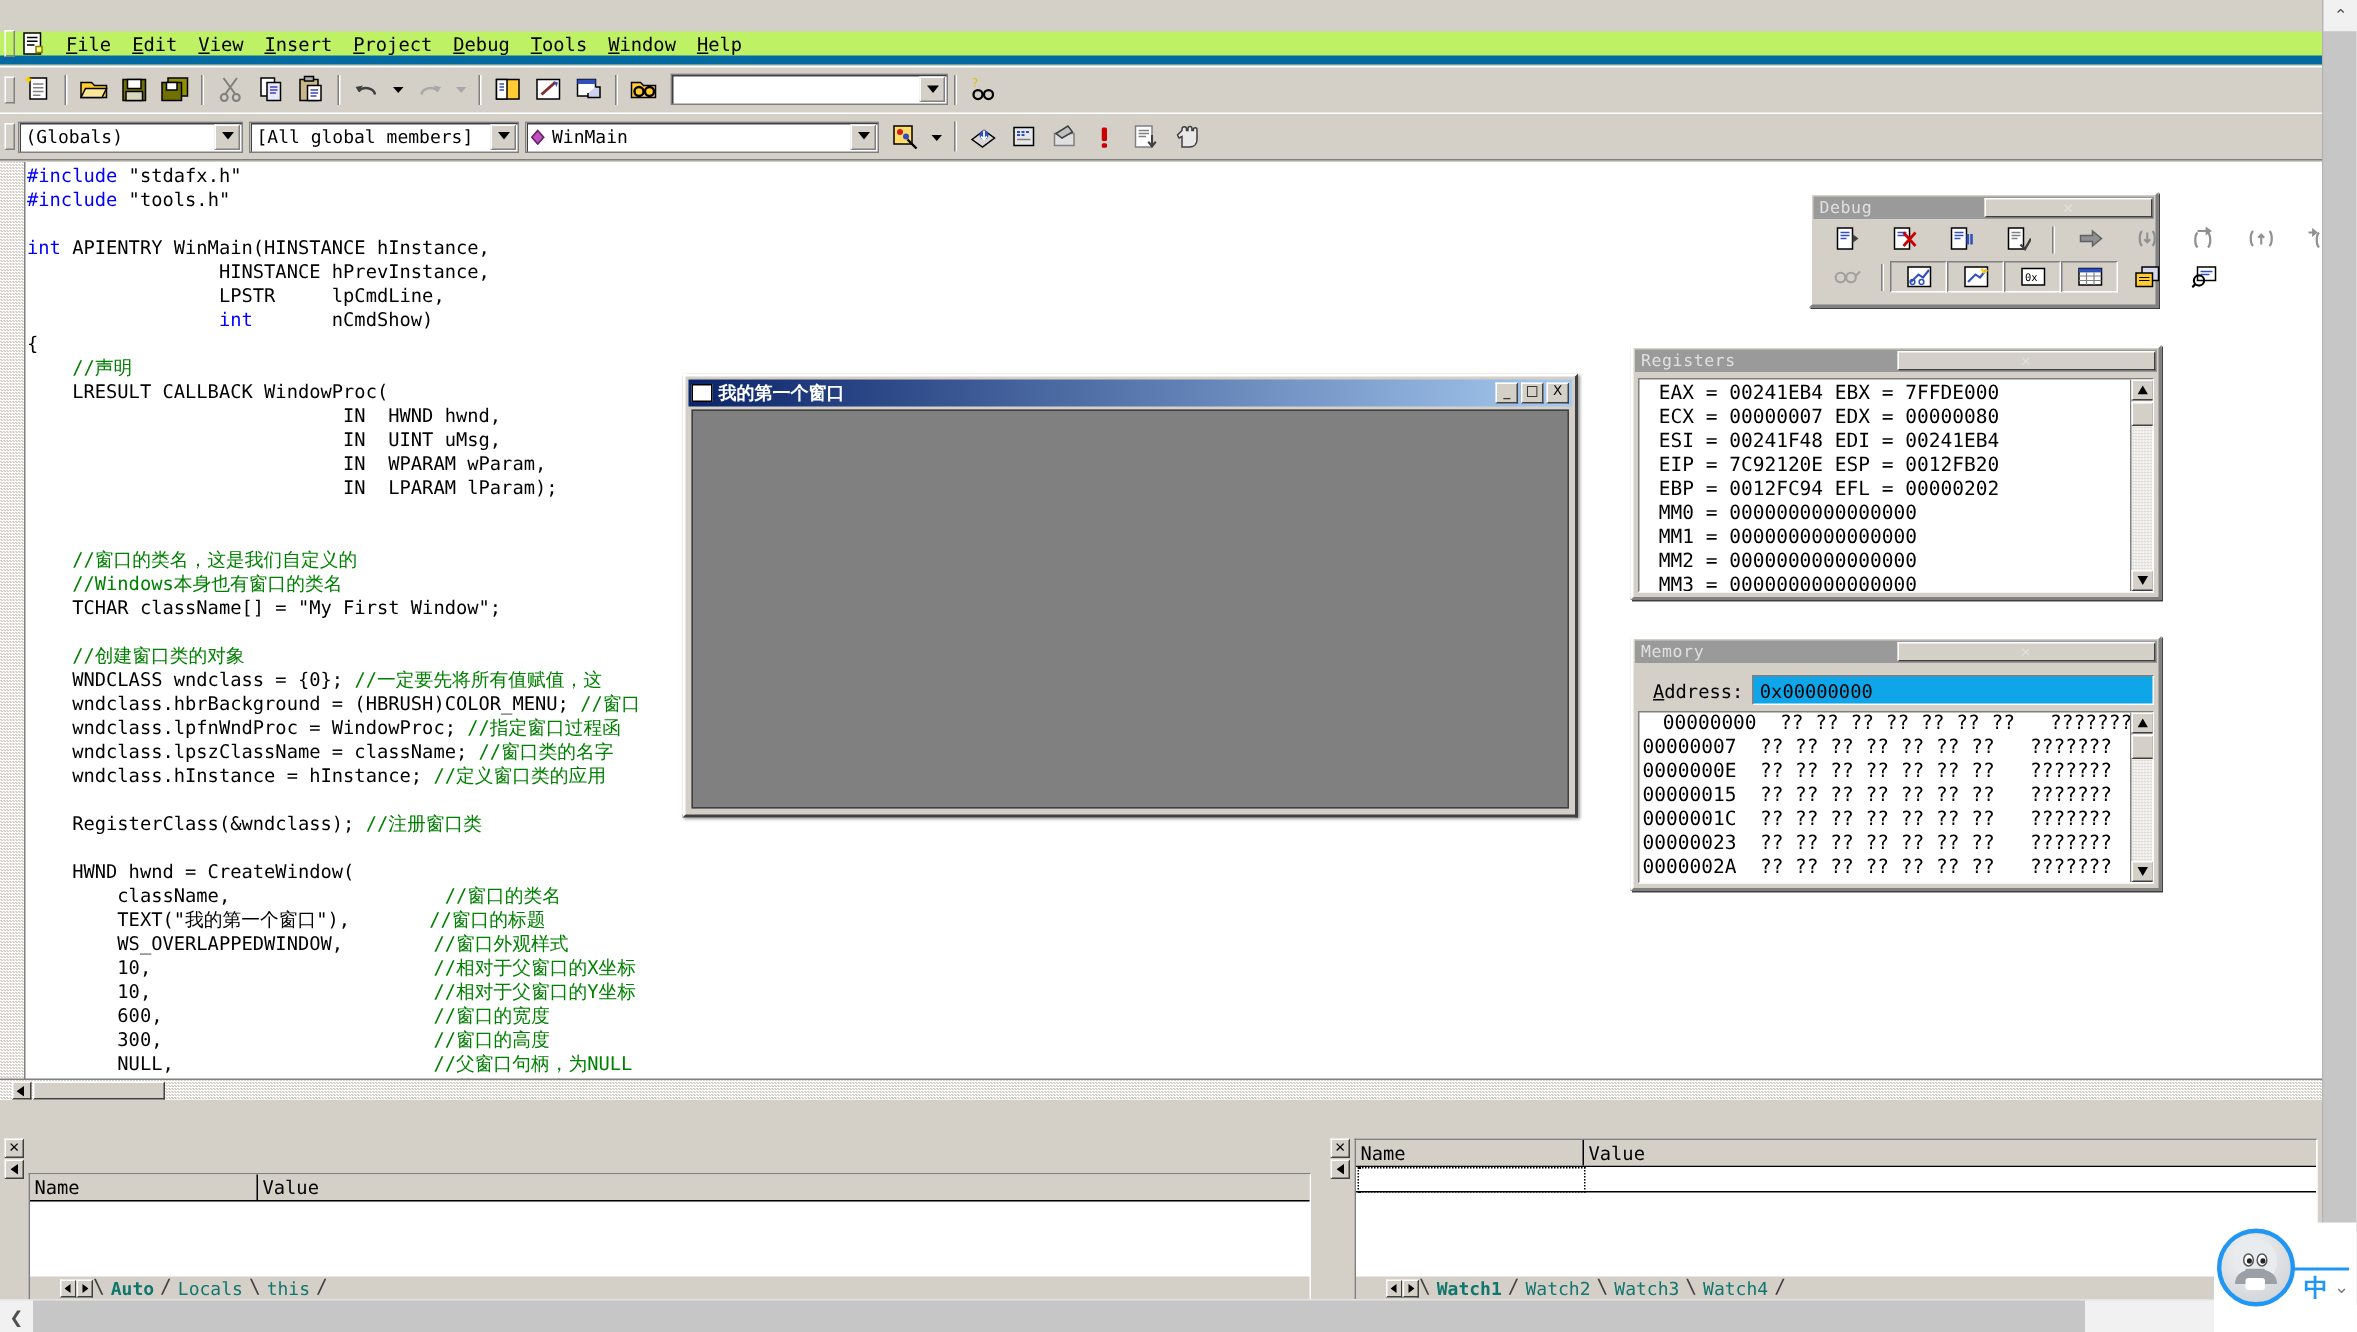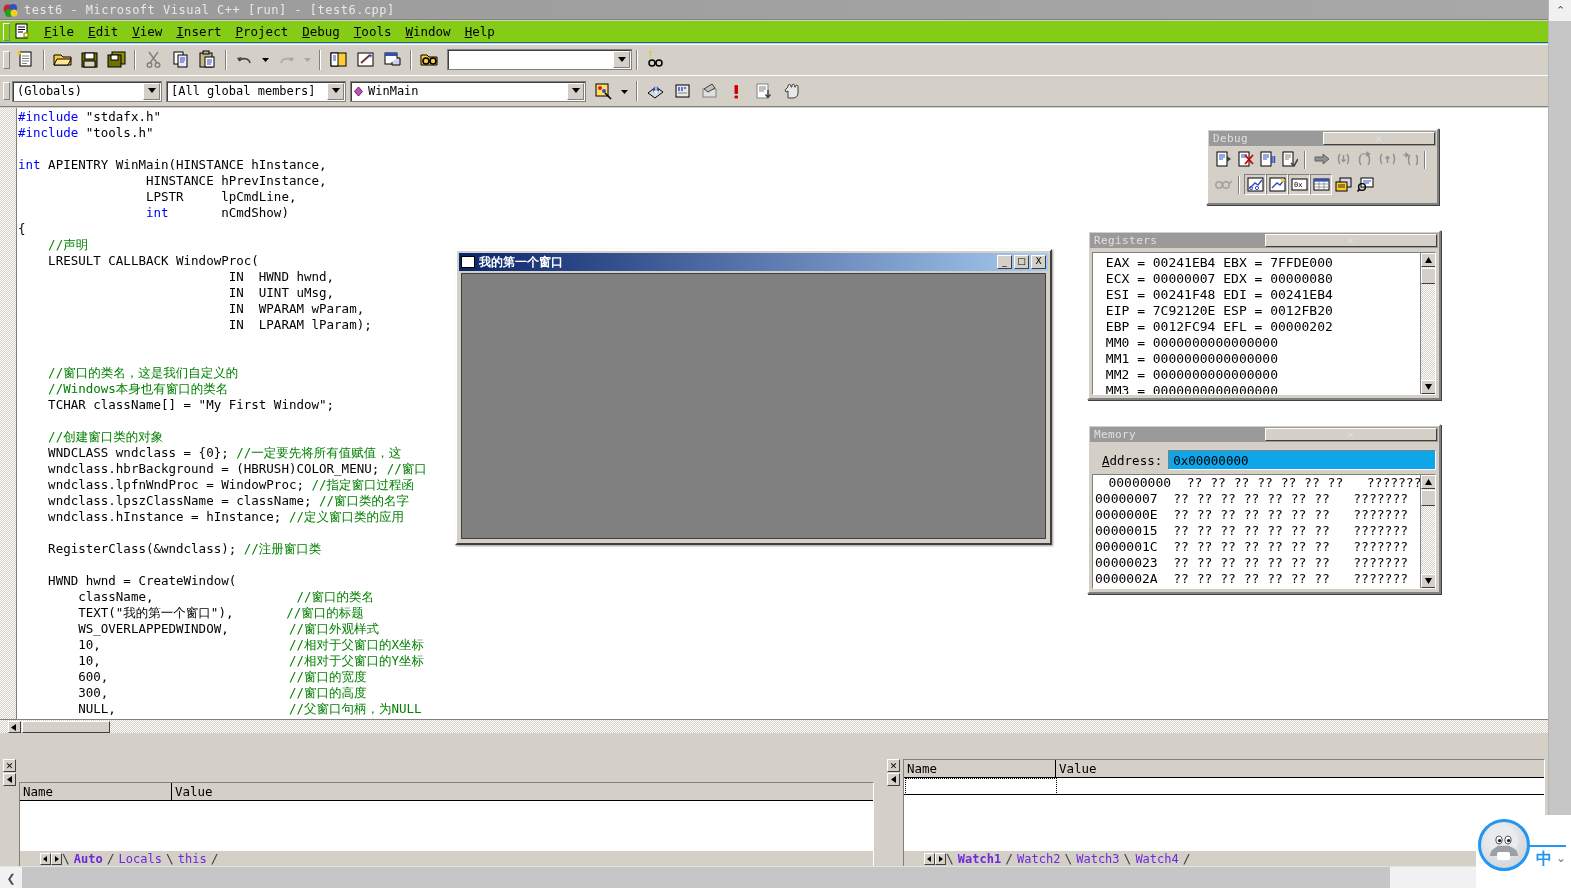--- a/index.html
+++ b/index.html
@@ -55,22 +55,22 @@
     border-bottom: 1px solid #808080;
   }
   .tb-icon { width: 16px; height: 14px; position: relative; margin-right: 5px; flex: none; }
   .tb-title {
     color: #e8e8e8; font-size: 12px; letter-spacing: .5px; white-space: nowrap;
     font-family: "DejaVu Sans Mono", monospace;
   }
 
   .menubar {
     position: absolute; left: 0; top: 21px; width: 1548px; height: 22px;
-    background: #84cc16; display: flex; align-items: center;
-    border-bottom: 1px solid #0369a1;
+    background: #bef264; display: flex; align-items: center;
+    border-bottom: 6px solid #0369a1;
   }
   .grip { width: 7px; height: 18px; margin: 0 2px 0 3px; flex: none;
           border-left: 1px solid #fff; border-top: 1px solid #fff;
           border-right: 1px solid #808080; border-bottom: 1px solid #808080; }
   .doc-icon { width: 17px; height: 17px; position: relative; margin: 0 6px 0 2px; flex: none; }
   .menuitem {
     font-size: 12.5px; color: #000; padding: 2px 7px; white-space: nowrap; cursor: default;
     font-family: "DejaVu Sans Mono", monospace;
   }
   .menuitem u { text-decoration: underline; }
@@ -176,21 +176,21 @@
   }
   .vsb-btn.up { top: 0; } .vsb-btn.dn { bottom: 0; }
   .vsb-thumb {
     position: absolute; left: 0; top: 15px; width: 15px; height: 16px; background: #d4d0c8;
     border: 1px solid; border-color: #fff #404040 #404040 #fff;
   }
 
   
   .dbg-row { display: flex; align-items: center; padding: 2px 4px; }
   .dbg-btn {
-    width: 22px; height: 21px; margin: 0 0; position: relative; flex: none;
+    width: 38px; height: 21px; margin: 0 0; position: relative; flex: none;
     display: flex; align-items: center; justify-content: center;
   }
   .dbg-btn.pressed { border: 1px solid; border-color: #808080 #fff #fff #808080; }
   .dbg-sep { width: 2px; height: 18px; margin: 0 4px; flex: none;
              border-left: 1px solid #808080; border-right: 1px solid #fff; }
 
   
   .appwin {
     position: absolute; left: 455px; top: 249px; width: 597px; height: 296px;
     background: #d4d0c8; border: 2px solid; border-color: #ffffff #404040 #404040 #ffffff;
@@ -258,21 +258,21 @@
   .tabstrip {
     position: absolute; left: 0; bottom: 0; width: 100%; height: 15px;
     display: flex; align-items: center; background: #d4d0c8;
   }
   .tabnav {
     width: 11px; height: 12px; background: #d4d0c8;
     border: 1px solid; border-color: #fff #404040 #404040 #fff;
     display: flex; align-items: center; justify-content: center; font-size: 6px;
   }
   .tablabel {
-    font-family: "DejaVu Sans Mono", monospace; font-size: 12px; color: #6d28d9;
+    font-family: "DejaVu Sans Mono", monospace; font-size: 12px; color: #0f766e;
     padding: 0 4px; white-space: nowrap;
   }
   .tablabel.active { font-weight: bold; }
   .tabsl { color: #404040; font-family: "DejaVu Sans Mono", monospace; font-size: 13px; }
 
   
   .ime {
     position: absolute; left: 1476px; top: 815px; width: 95px; height: 73px;
     background: #fff; z-index: 50;
   }
@@ -291,31 +291,20 @@
     font-family: "DejaVu Sans", sans-serif;
   }
 </style>
 </head>
 <body>
 
 <div id="root">
 
   <div id="vc">
 
-    <div class="titlebar">
-      <span class="tb-icon">
-        <svg width="16" height="14" viewBox="0 0 16 14">
-          <circle cx="5" cy="5" r="4.5" fill="#d02020"></circle>
-          <circle cx="10" cy="4" r="4" fill="#3050c0"></circle>
-          <circle cx="6" cy="9" r="4" fill="#20a020"></circle>
-          <circle cx="11" cy="9" r="3.5" fill="#f0d020"></circle>
-        </svg>
-      </span>
-      <span class="tb-title">test6 - Microsoft Visual C++ [run] - [test6.cpp]</span>
-    </div>
 
     <div class="menubar">
       <div class="grip"></div>
       <span class="doc-icon">
         <svg width="17" height="17" viewBox="0 0 17 17">
           <rect x="2" y="1" width="11" height="14" fill="#fff" stroke="#000"></rect>
           <path d="M4 4h7M4 6.5h7M4 9h5" stroke="#000" stroke-width="1"></path>
           <path d="M10 10h4v4h-4z" fill="#ffff80" stroke="#808000"></path>
         </svg>
       </span>

